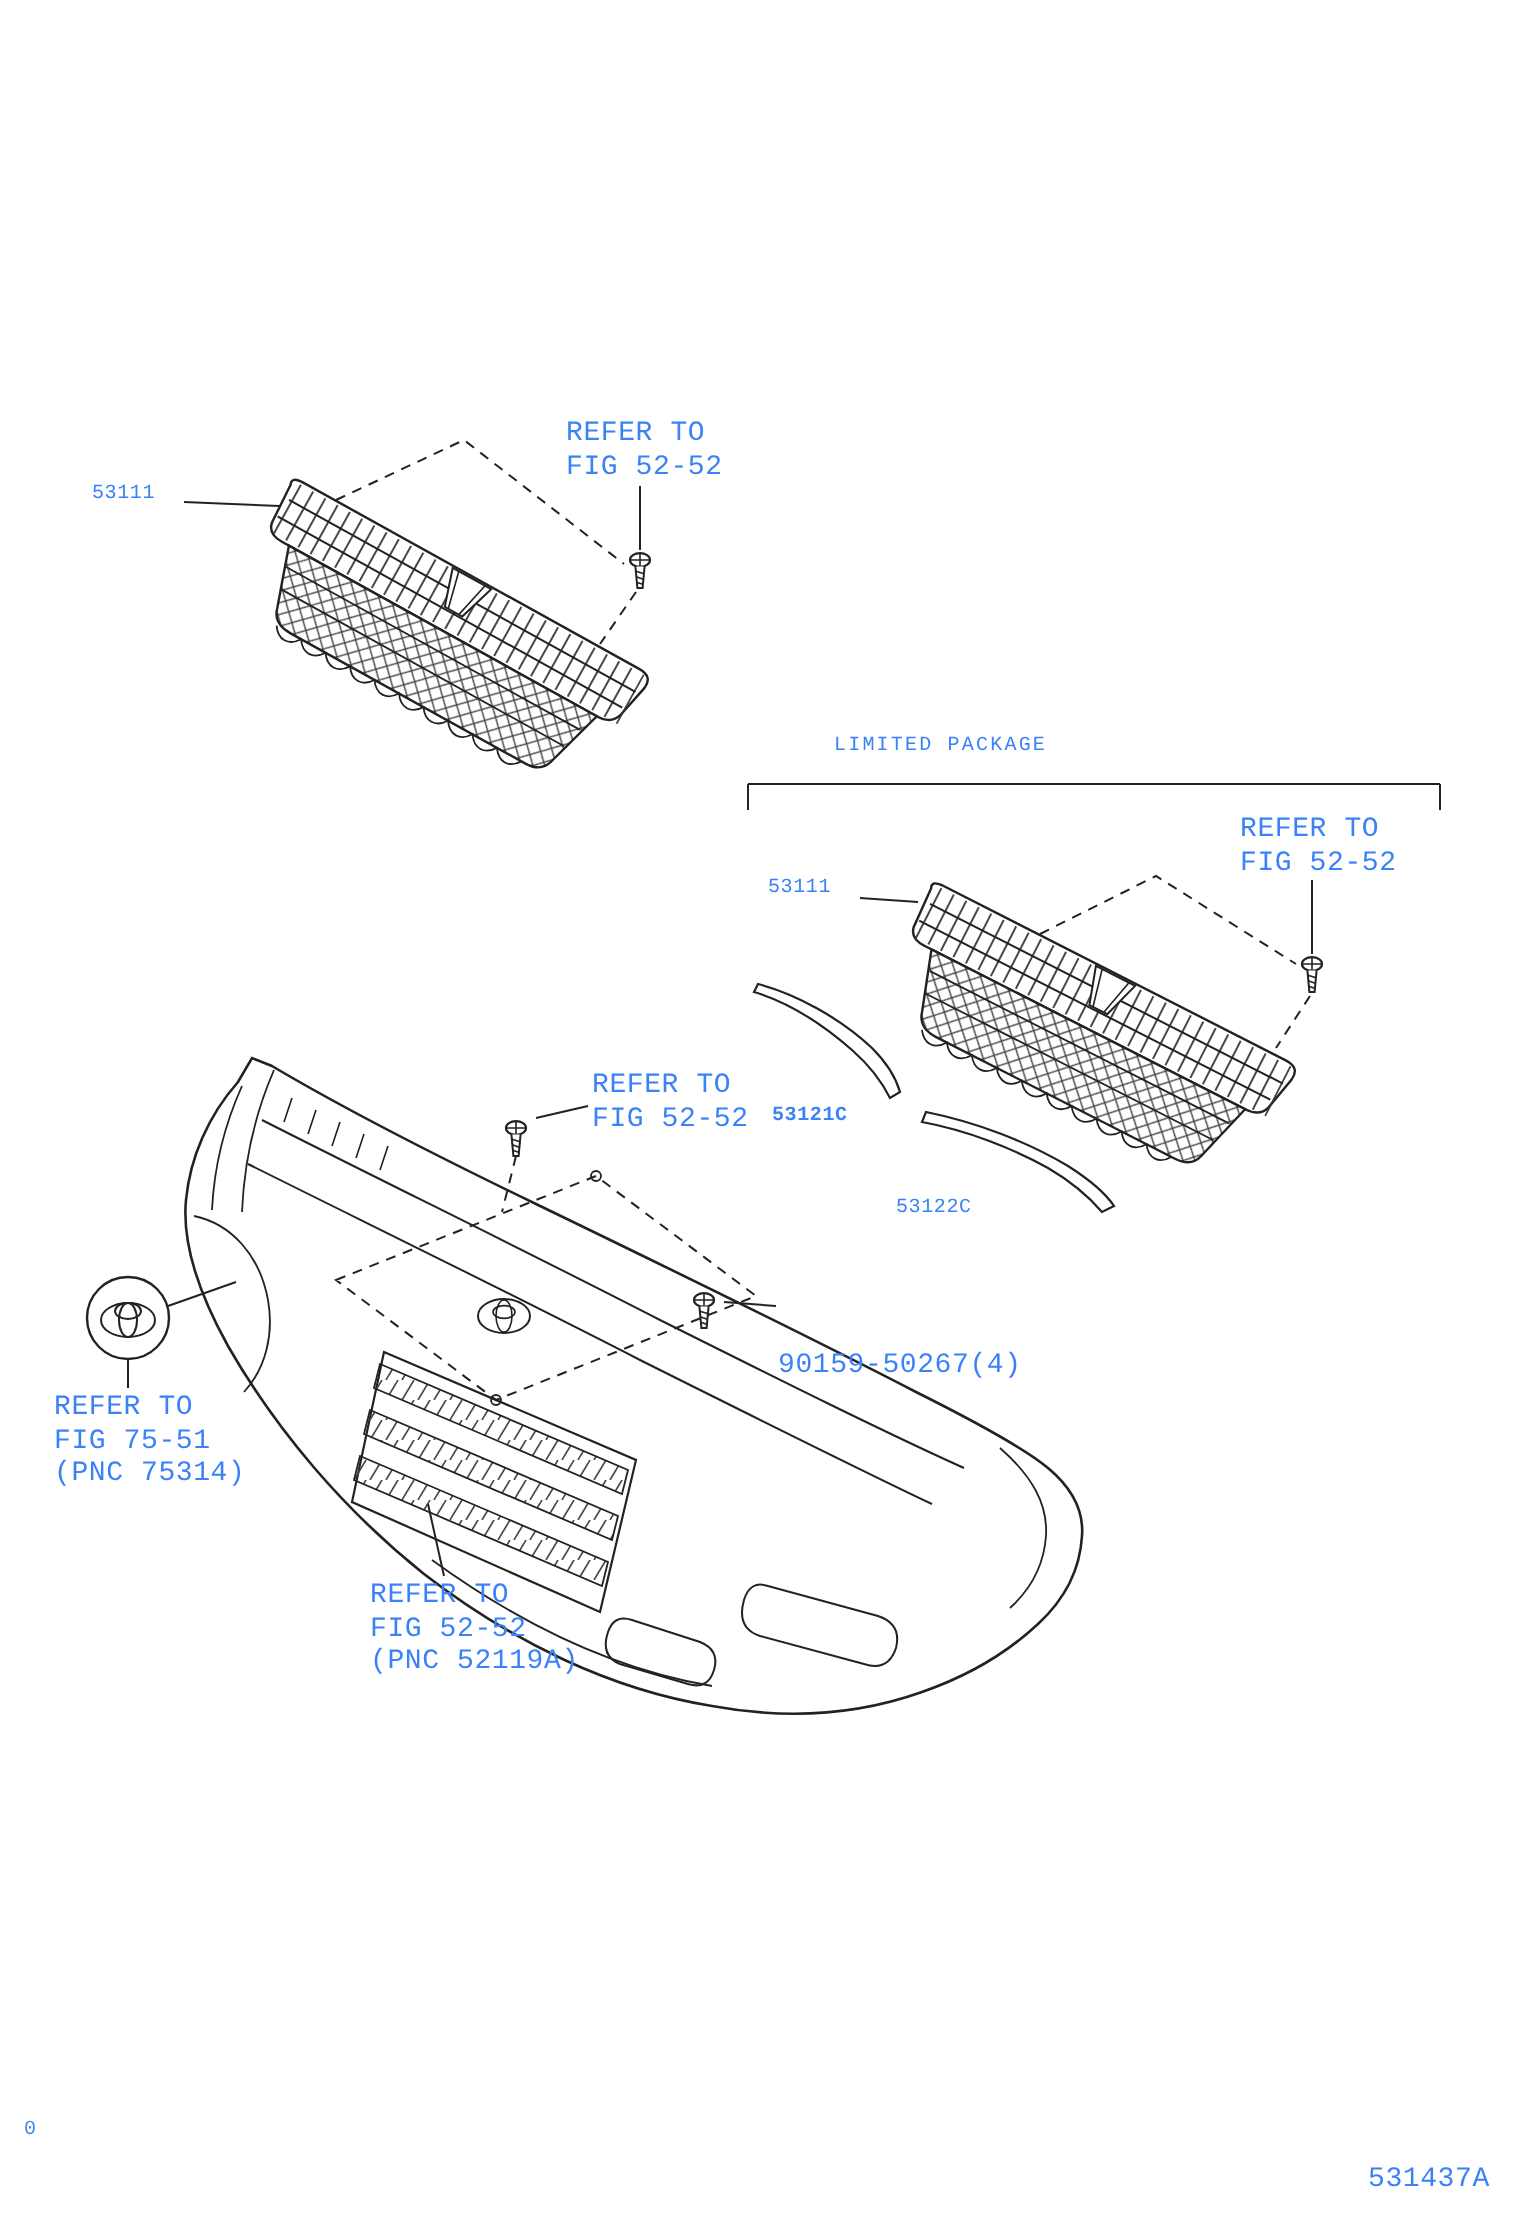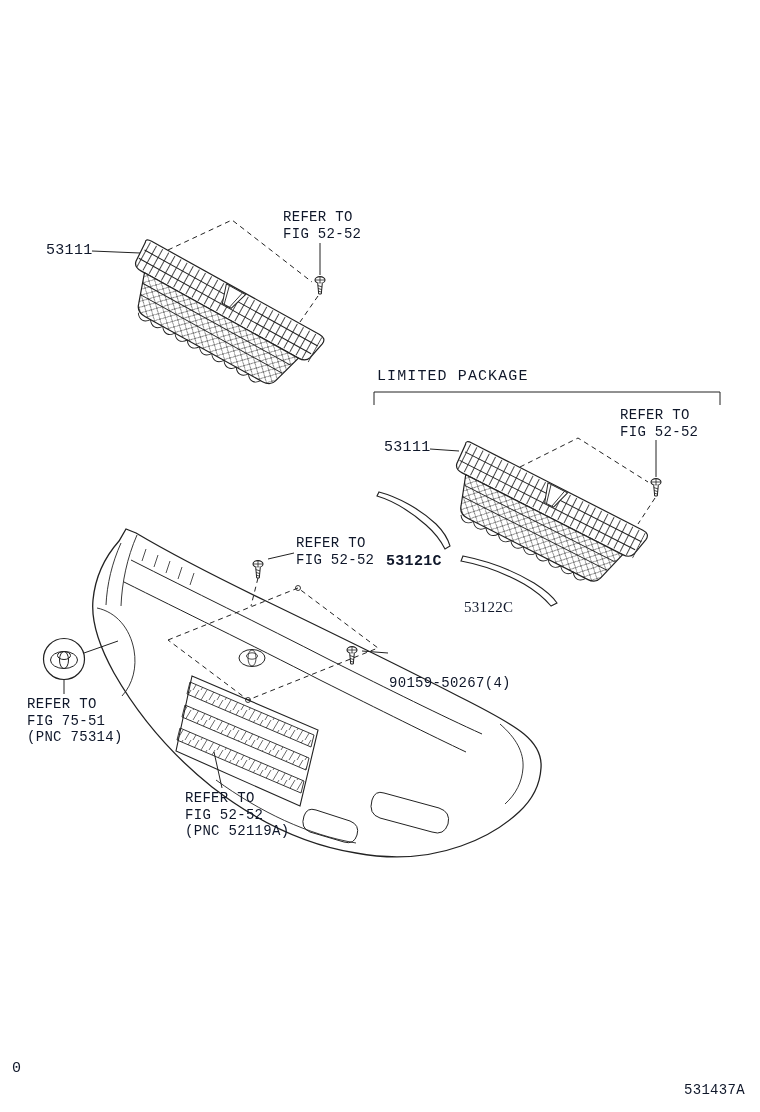--- a/index.html
+++ b/index.html
@@ -5,25 +5,25 @@
   * { box-sizing: border-box; }
   html, body { margin: 0; padding: 0; background: #ffffff; }
   .page {
     width: 760px; height: 1112px; position: relative; background: #fff;
     font-family: "Liberation Mono", "DejaVu Sans Mono", monospace;
     color: #111; overflow: hidden;
   }
   svg.art { position: absolute; left: 0; top: 0; }
   .lbl {
     position: absolute; white-space: pre-line; line-height: 1.18;
-    letter-spacing: 0.3px; color: #0f172a;
+    letter-spacing: 0.3px; color: #3b82f6;
   }
   .s14 { font-size: 14px; }
-  .s15 { font-size: 15px; }
-  .ls  { letter-spacing: 1.1px; }
+  .s15 { font-size: 10px; }
+  .ls  { letter-spacing: 1.1px; margin-left: 40px; }
 </style>
 </head>
 <body>
 
 <div class="page">
 
   <svg class="art" width="760" height="1112" viewBox="0 0 760 1112">
     <defs>
       <pattern id="hatchV" width="7" height="14" patternUnits="userSpaceOnUse">
         <path d="M3.5 0 V14" stroke="#333" stroke-width="0.9"></path>
@@ -137,21 +137,21 @@
 
   <div class="lbl s15 ls" style="left:377px; top:368px;">LIMITED PACKAGE</div>
 
   <div class="lbl s15" style="left:384px; top:439px;">53111</div>
 
   <div class="lbl s14" style="left:620px; top:407px;">REFER TO
 FIG 52-52</div>
 
   <div class="lbl s15" style="left:386px; top:553px;font-weight:bold;">53121C</div>
 
-  <div class="lbl s15" style="left:464px; top:599px;font-family:Liberation Serif, serif;">53122C</div>
+  <div class="lbl s15" style="left:448px; top:599px;">53122C</div>
 
   <div class="lbl s14" style="left:296px; top:535px;">REFER TO
 FIG 52-52</div>
 
   <div class="lbl s14" style="left:389px; top:675px;">90159-50267(4)</div>
 
   <div class="lbl s14" style="left:27px; top:696px;">REFER TO
 FIG 75-51
 (PNC 75314)</div>
 

